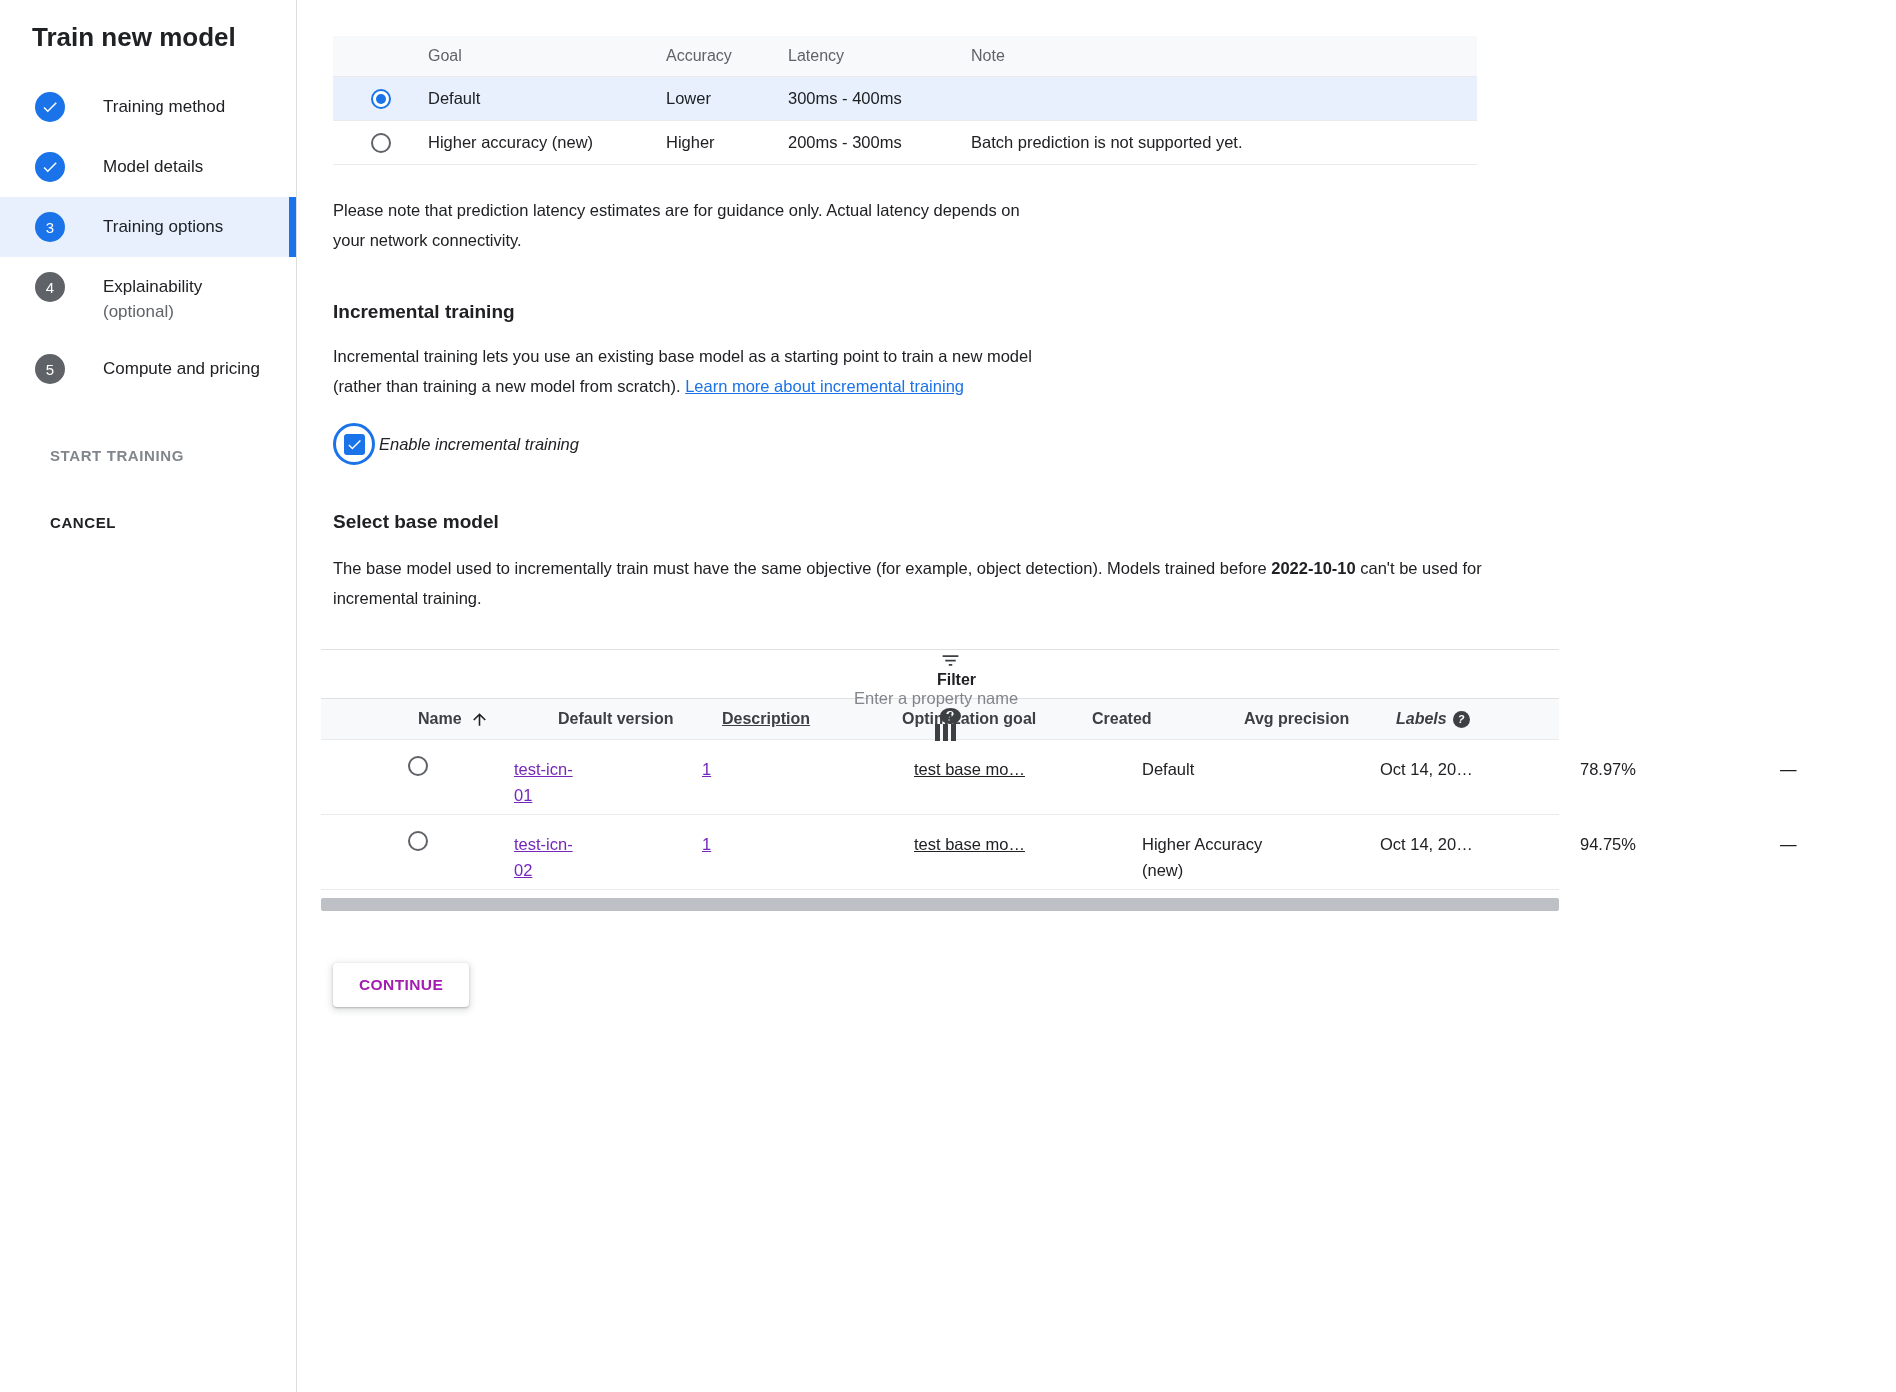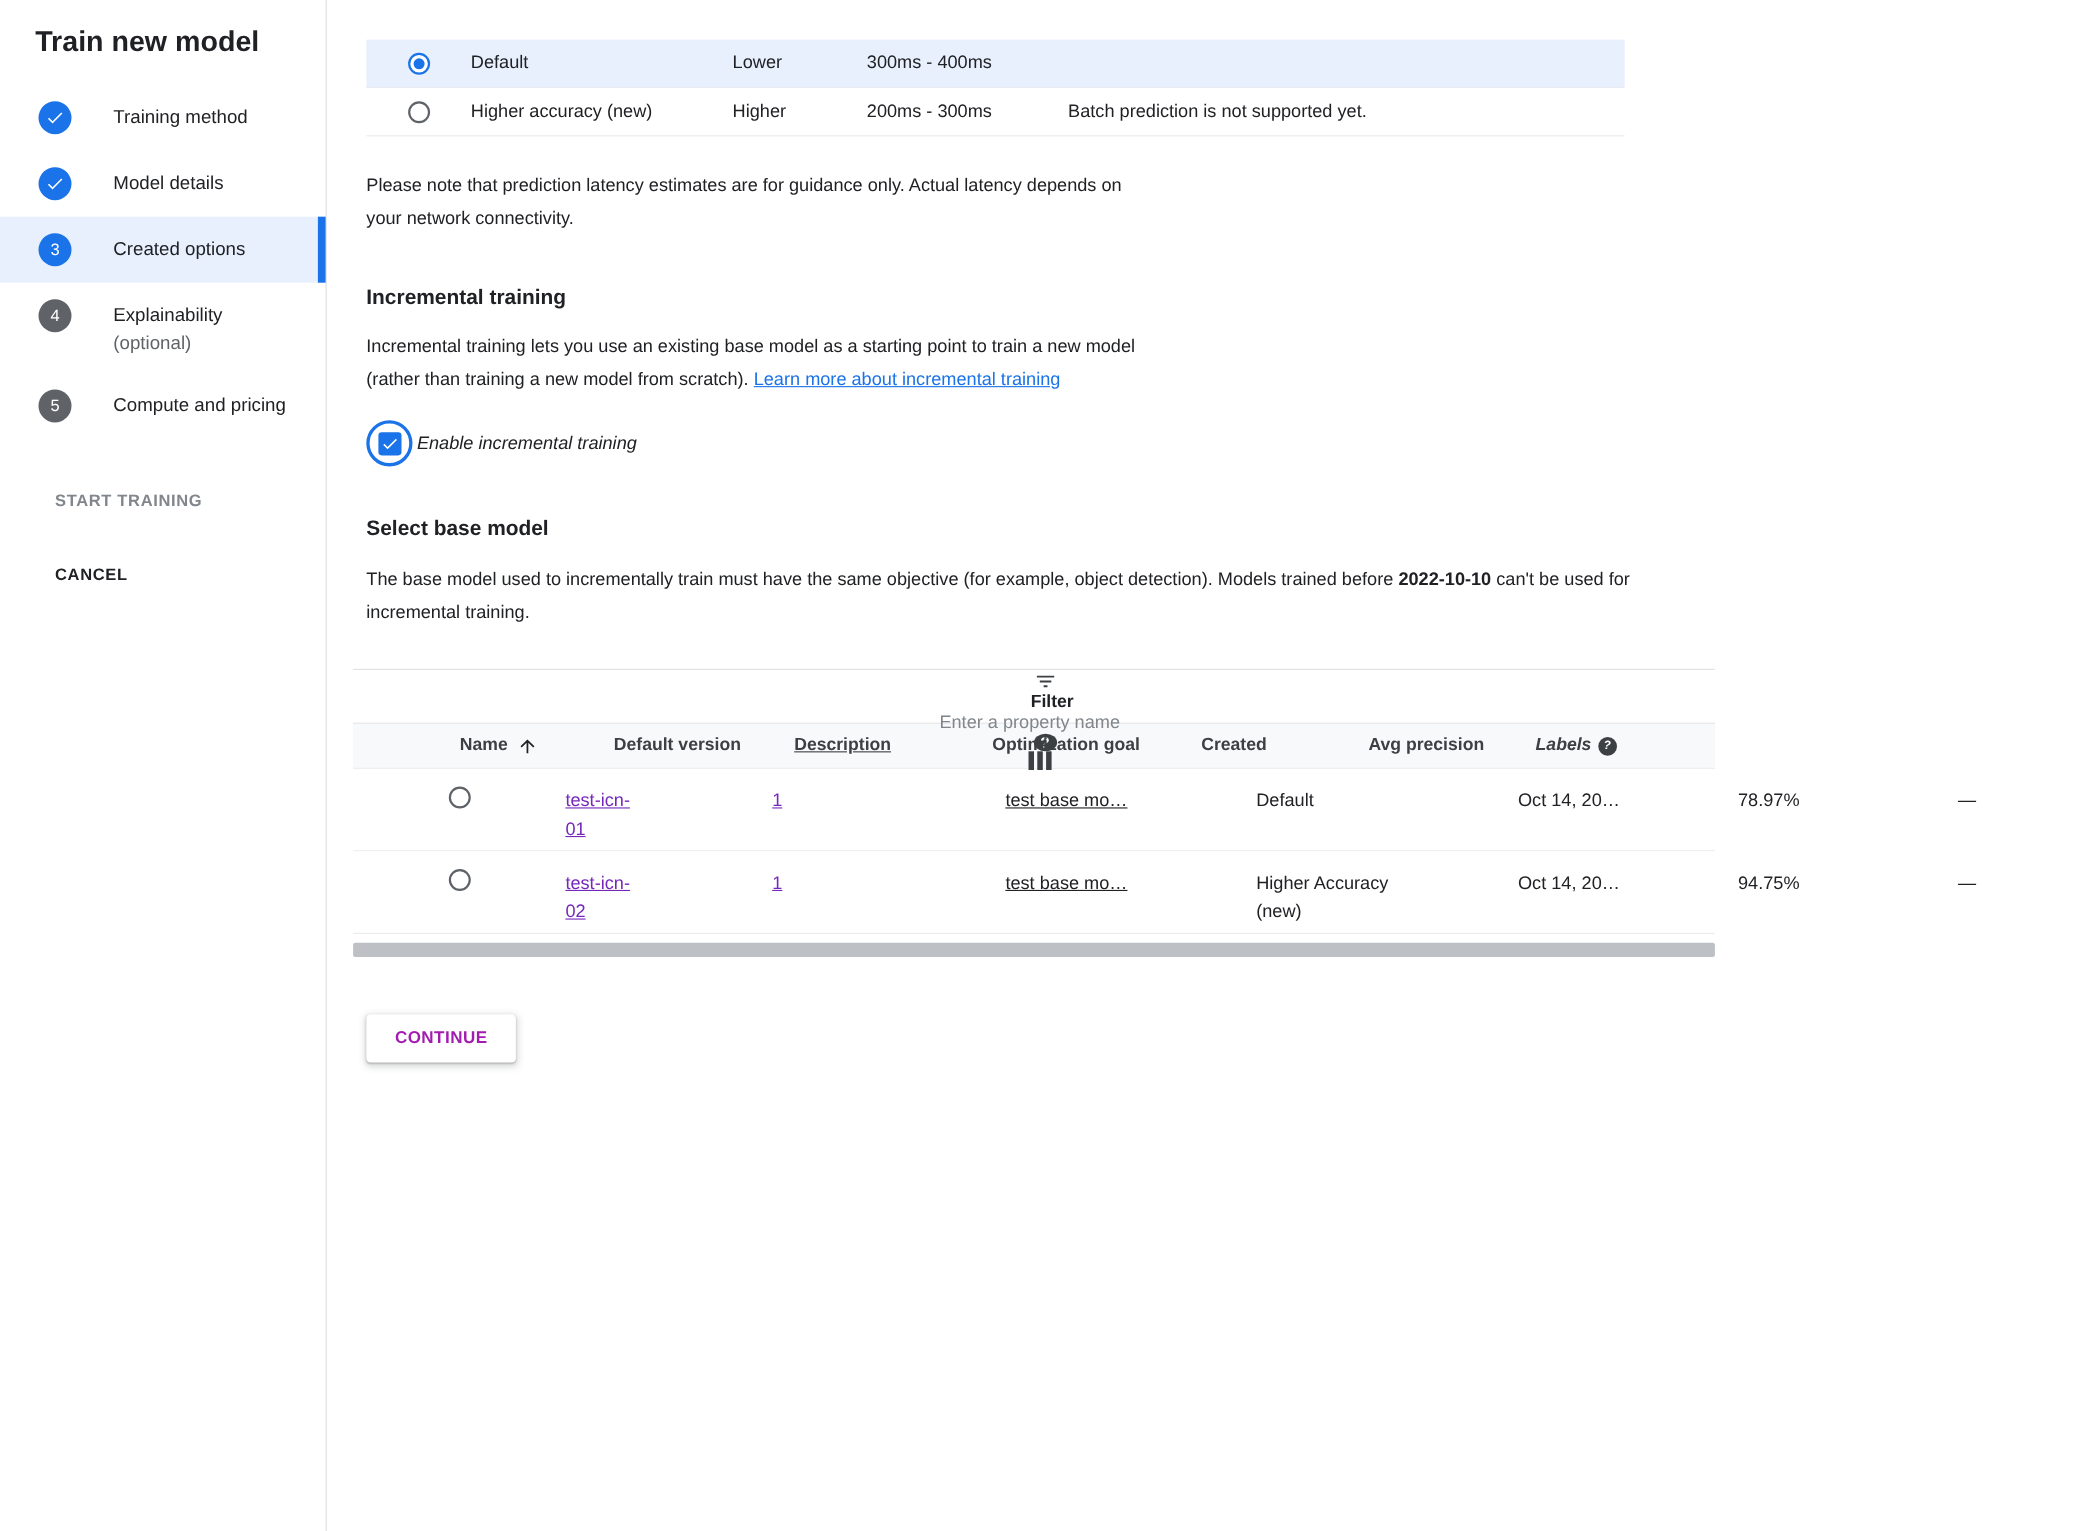--- a/index.html
+++ b/index.html
@@ -148,21 +148,21 @@
       <span class="step-icon">
         <svg viewBox="0 0 24 24" width="18" height="18">
             <path fill="#ffffff" d="M9 16.17 4.83 12l-1.42 1.41L9 19 21 7l-1.41-1.41z"></path>
           </svg>
       </span>
       <span class="step-label">Model details</span>
     </div>
 
     <div class="step active">
       <span class="step-icon">3</span>
-      <span class="step-label">Created options</span>
+      <span class="step-label">Training options</span>
     </div>
 
     <div class="step">
       <span class="step-icon">4</span>
       <span class="step-label">
         <span>Explainability</span>
         <span class="sub">(optional)</span>
       </span>
     </div>
 
@@ -172,20 +172,27 @@
     </div>
 
     <div class="sidebar-action start">START TRAINING</div>
     <div class="sidebar-action cancel">CANCEL</div>
   </aside>
 
   <main class="main">
 
     
     <div class="goal-table">
+      <div class="g-row g-head">
+        <span class="gc gc-radio"></span>
+        <span class="gc gc-goal">Goal</span>
+        <span class="gc gc-acc">Accuracy</span>
+        <span class="gc gc-lat">Latency</span>
+        <span class="gc gc-note">Note</span>
+      </div>
       <div class="g-row selected">
         <span class="gc gc-radio">
             <span class="radio sel"></span>
           </span>
         <span class="gc gc-goal">Default</span>
         <span class="gc gc-acc">Lower</span>
         <span class="gc gc-lat">300ms - 400ms</span>
         <span class="gc gc-note"></span>
       </div>
       <div class="g-row">

